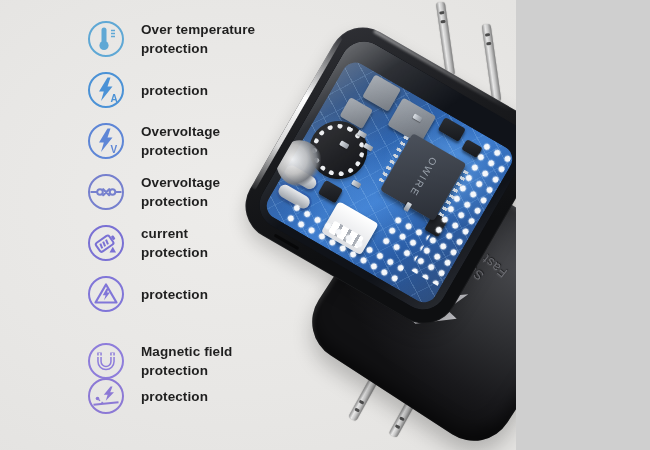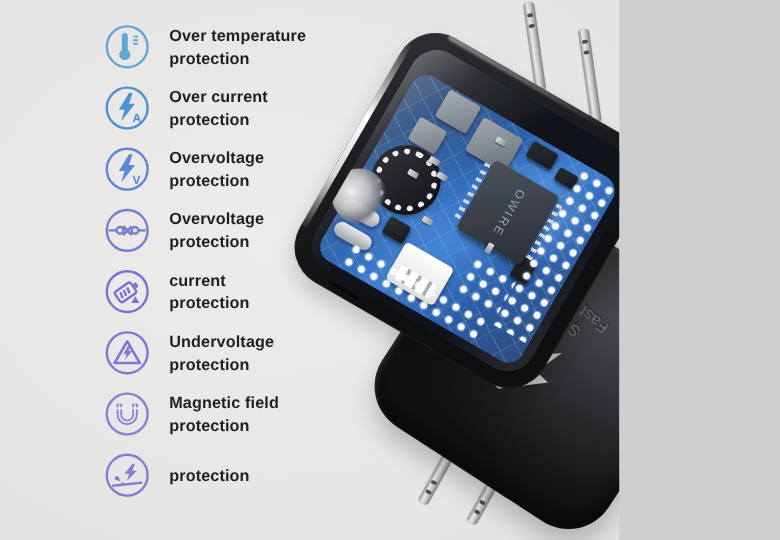--- a/index.html
+++ b/index.html
@@ -5,21 +5,21 @@
   html,body{margin:0;padding:0;background:#cfcfcf;}
   .canvas{
     position:relative;width:516px;height:450px;overflow:hidden;
     background:radial-gradient(420px 320px at 45% 45%, #edecea 0%, #e8e7e5 60%, #e4e3e1 100%);
     font-family:"Liberation Sans", sans-serif;
   }
 
   
   .feature-item{position:absolute;left:87px;display:flex;align-items:center;gap:16px;z-index:6;}
   .fi-0{top:20px}.fi-1{top:71px}.fi-2{top:122px}.fi-3{top:173px}
-  .fi-4{top:224px}.fi-5{top:275px}.fi-6{top:326px}.fi-7{top:377px}
+  .fi-4{top:224px}.fi-5{top:275px}.fi-6{top:342px}.fi-7{top:377px}
   .f-icon{width:38px;height:38px;flex:0 0 38px;}
   .f-icon svg{display:block;width:38px;height:38px;}
   .f-icon svg *{stroke:currentColor;fill:none;}
   .f-icon svg .solid{fill:currentColor;stroke:none;}
   .f-icon svg .bgline{stroke:#e8e7e5;}
   .f-icon svg text{fill:currentColor;stroke:none;font-family:"Liberation Sans",sans-serif;font-weight:bold;}
   .f-label{font-size:13.5px;line-height:19px;font-weight:bold;color:#1f1f1f;letter-spacing:.1px;}
   .f-label span{display:block;}
 
   
@@ -123,21 +123,20 @@
 
   <div class="feature-item fi-1">
     <div class="f-icon" style="color: rgb(75, 146, 214);">
       <svg viewBox="0 0 38 38">
           <circle cx="19" cy="19" r="17" stroke-width="2"></circle>
           <path class="solid" d="M20.5 6.5 L12 20.5 h4.8 L14 30 L25.5 15.5 h-5 L23.5 6.5 Z"></path>
           <text x="23.5" y="31" font-size="10">A</text>
         </svg>
     </div>
     <div class="f-label">
-      <span>Over current</span>
       <span>protection</span>
     </div>
   </div>
 
   <div class="feature-item fi-2">
     <div class="f-icon" style="color: rgb(94, 134, 214);">
       <svg viewBox="0 0 38 38">
           <circle cx="19" cy="19" r="17" stroke-width="2"></circle>
           <path class="solid" d="M20.5 6.5 L12 20.5 h4.8 L14 30 L25.5 15.5 h-5 L23.5 6.5 Z"></path>
           <text x="23.5" y="31" font-size="10">V</text>
@@ -186,21 +185,20 @@
 
   <div class="feature-item fi-5">
     <div class="f-icon" style="color: rgb(129, 118, 216);">
       <svg viewBox="0 0 38 38">
           <circle cx="19" cy="19" r="17" stroke-width="2"></circle>
           <path d="M19 9.5 L29.5 27.5 H8.5 Z" stroke-width="2.2" stroke-linejoin="round"></path>
           <path class="solid" d="M19.5 13.5 L15.8 20.2 h2.8 L17 25.3 L23 17.6 h-2.9 L21.5 13.5 Z"></path>
         </svg>
     </div>
     <div class="f-label">
-      <span>Undervoltage</span>
       <span>protection</span>
     </div>
   </div>
 
   <div class="feature-item fi-6">
     <div class="f-icon" style="color: rgb(142, 125, 219);">
       <svg viewBox="0 0 38 38">
           <circle cx="19" cy="19" r="17" stroke-width="2"></circle>
           <path d="M12.5 10.5 V19.5 a6.5 6.5 0 0 0 13 0 V10.5" stroke-width="4.6"></path>
           <path class="bgline" d="M12.5 11 V19.5 a6.5 6.5 0 0 0 13 0 V11" stroke-width="1.6"></path>

